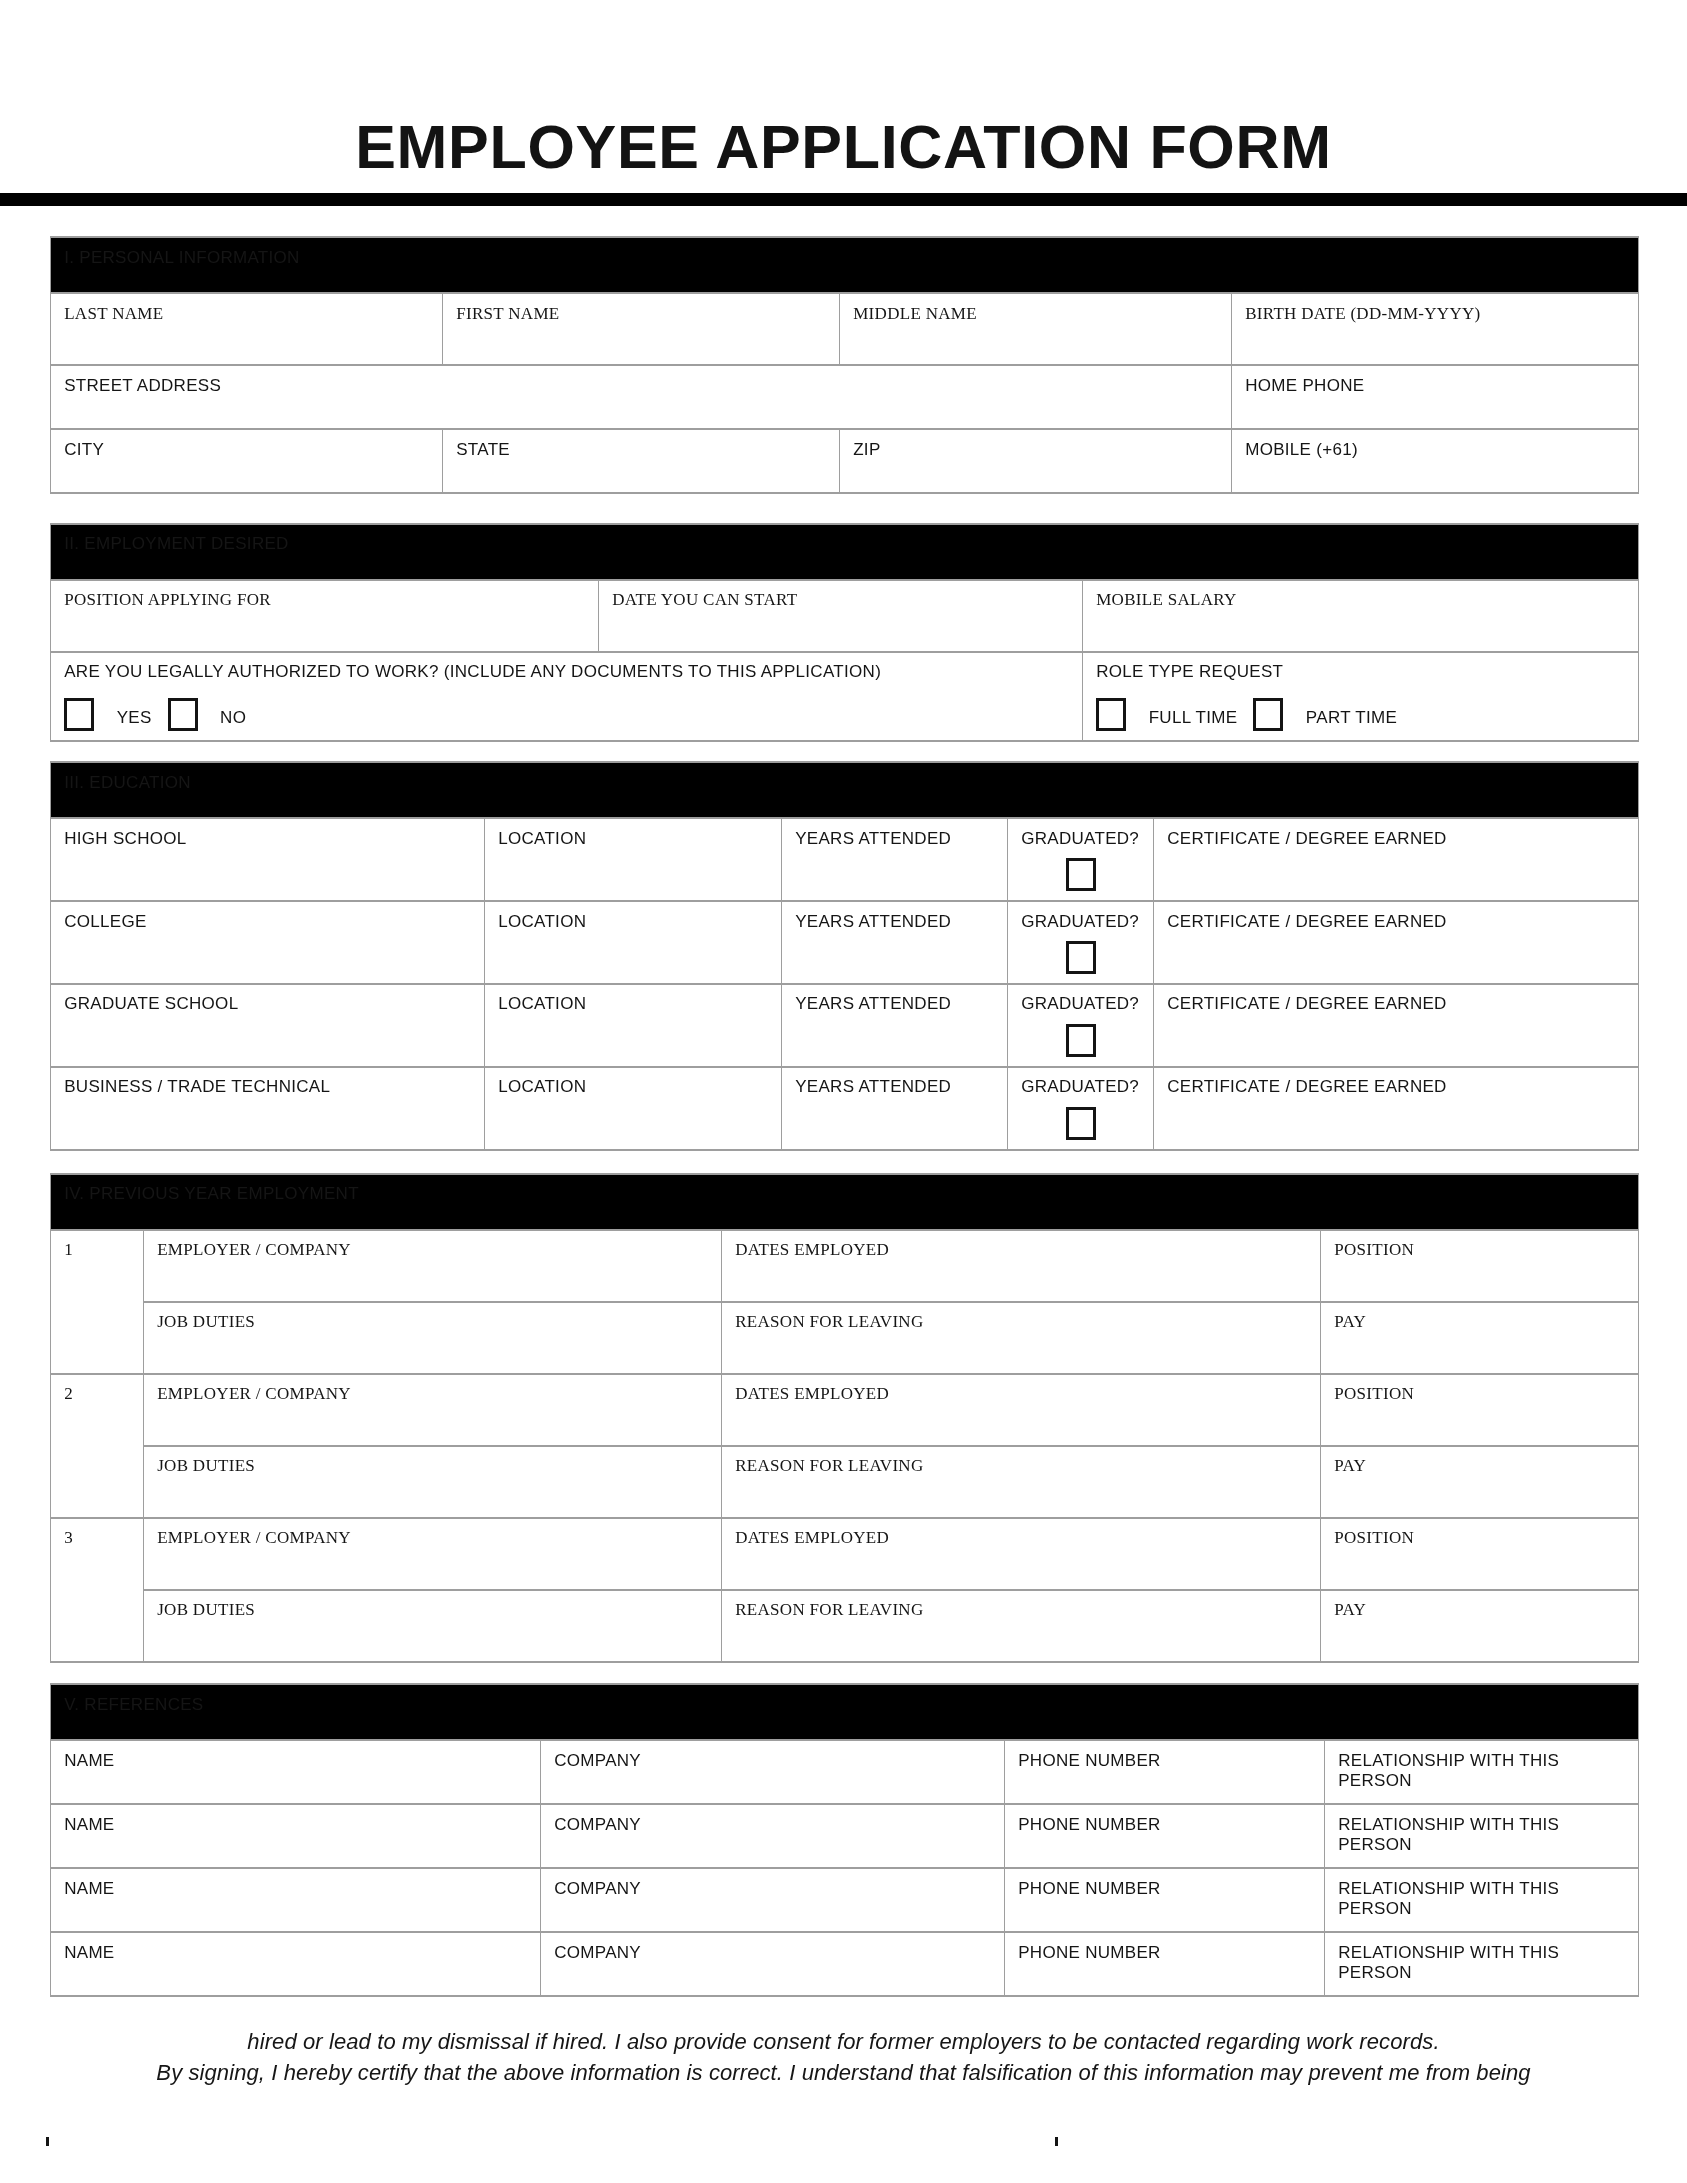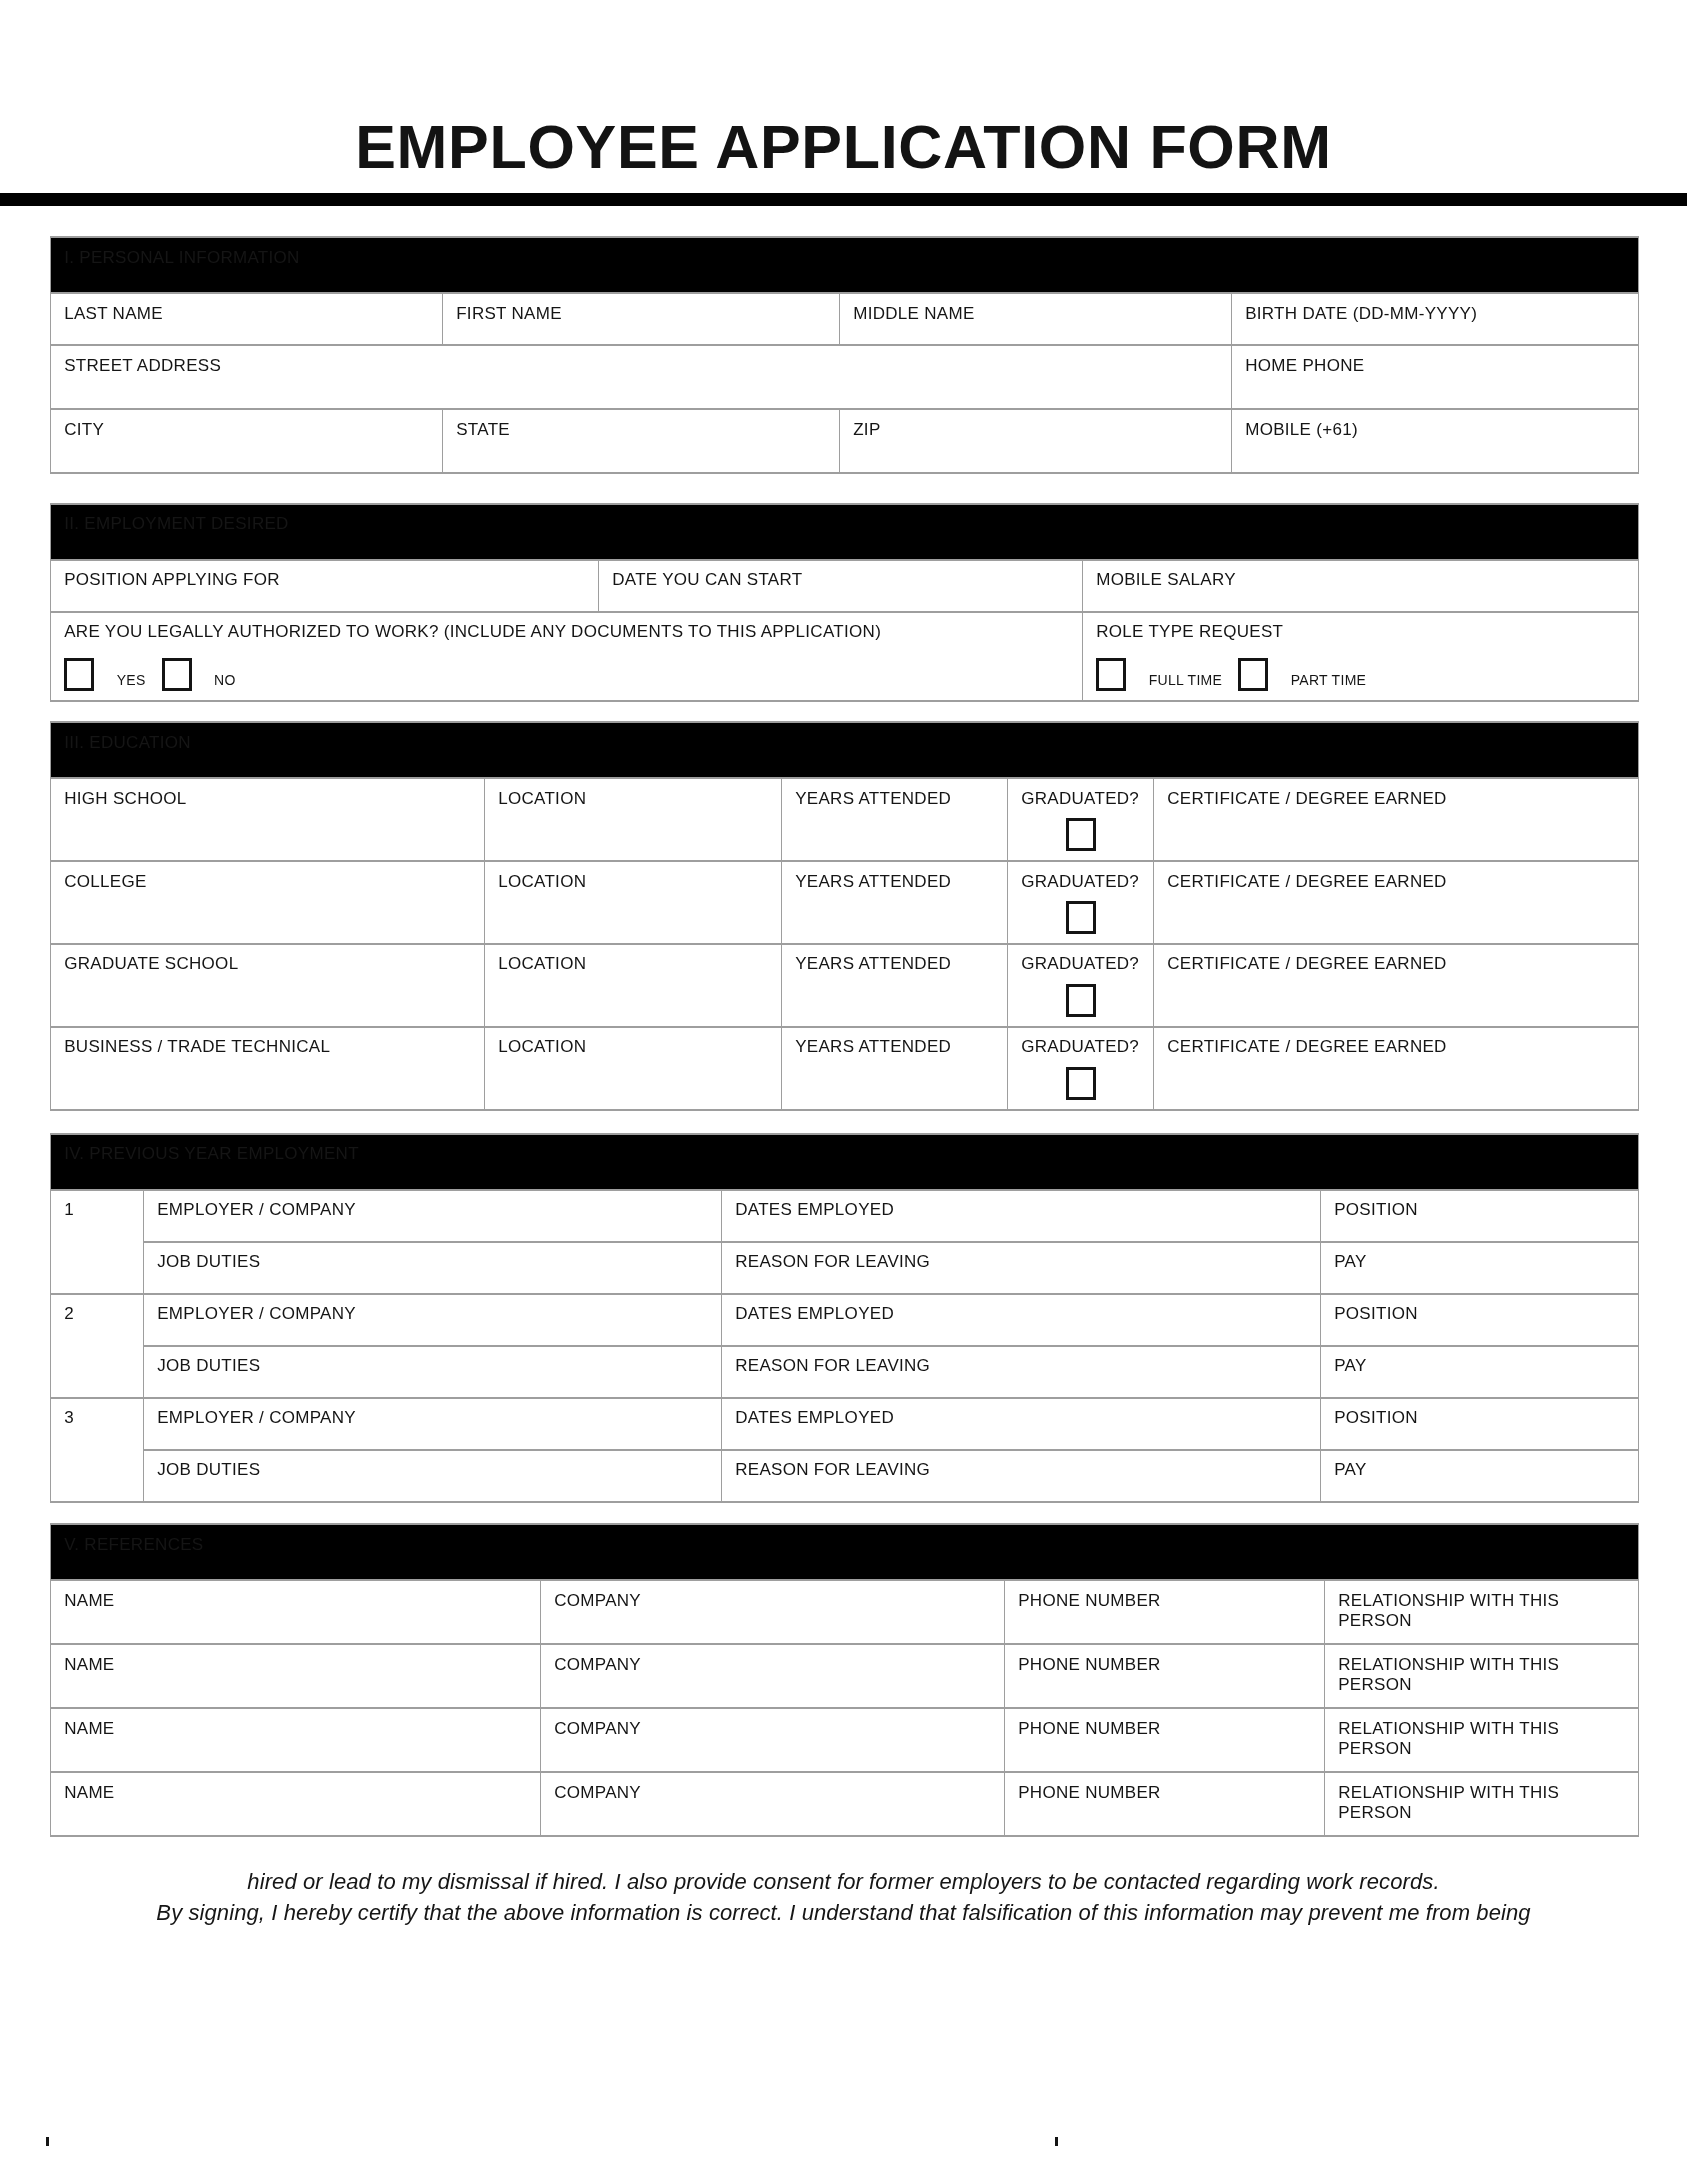--- a/index.html
+++ b/index.html
@@ -56,41 +56,41 @@
     font-weight: 600;
     letter-spacing: 1px;
     height: 56px;
     padding: 0 13.2px;
   }
   .mt-i   { margin-top: 30px; }
   .mt-ii  { margin-top: 28.4px; }
   .mt-iii { margin-top: 19px; }
   .mt-iv  { margin-top: 22px; }
   .mt-v   { margin-top: 20.5px; }
-  tr.h109 td { height: 52px; }
+  tr.h109 td { height: 72px; font-family: Liberation Serif, serif; }
   tr.h110 td { height: 64px; }
   tr.h120 td { height: 79px; }
   tr.h108 td { height: 71px; }
   .lbl { display: inline-block; }
   .cb {
     display: inline-block;
     width: 30px;
     height: 33px;
     border: 3.3px solid #141414;
     background: #ffffff;
     box-sizing: border-box;
     flex: 0 0 auto;
   }
   .cbline {
     display: flex;
     align-items: flex-end;
     margin-top: 16px;
   }
   .cbline .cblabel {
-    font-size: 14px;
+    font-size: 17px;
     font-weight: 500;
     margin: 0 16px 2.6px 22.5px;
     letter-spacing: 0.3px;
   }
   td.grad { text-align: center; padding-left: 5.3px; padding-right: 5.3px; }
   td.grad .cb { display: block; margin: 9.3px auto 0; }
   td.numcell {
     text-align: center;
     vertical-align: middle;
     font-size: 44px;

